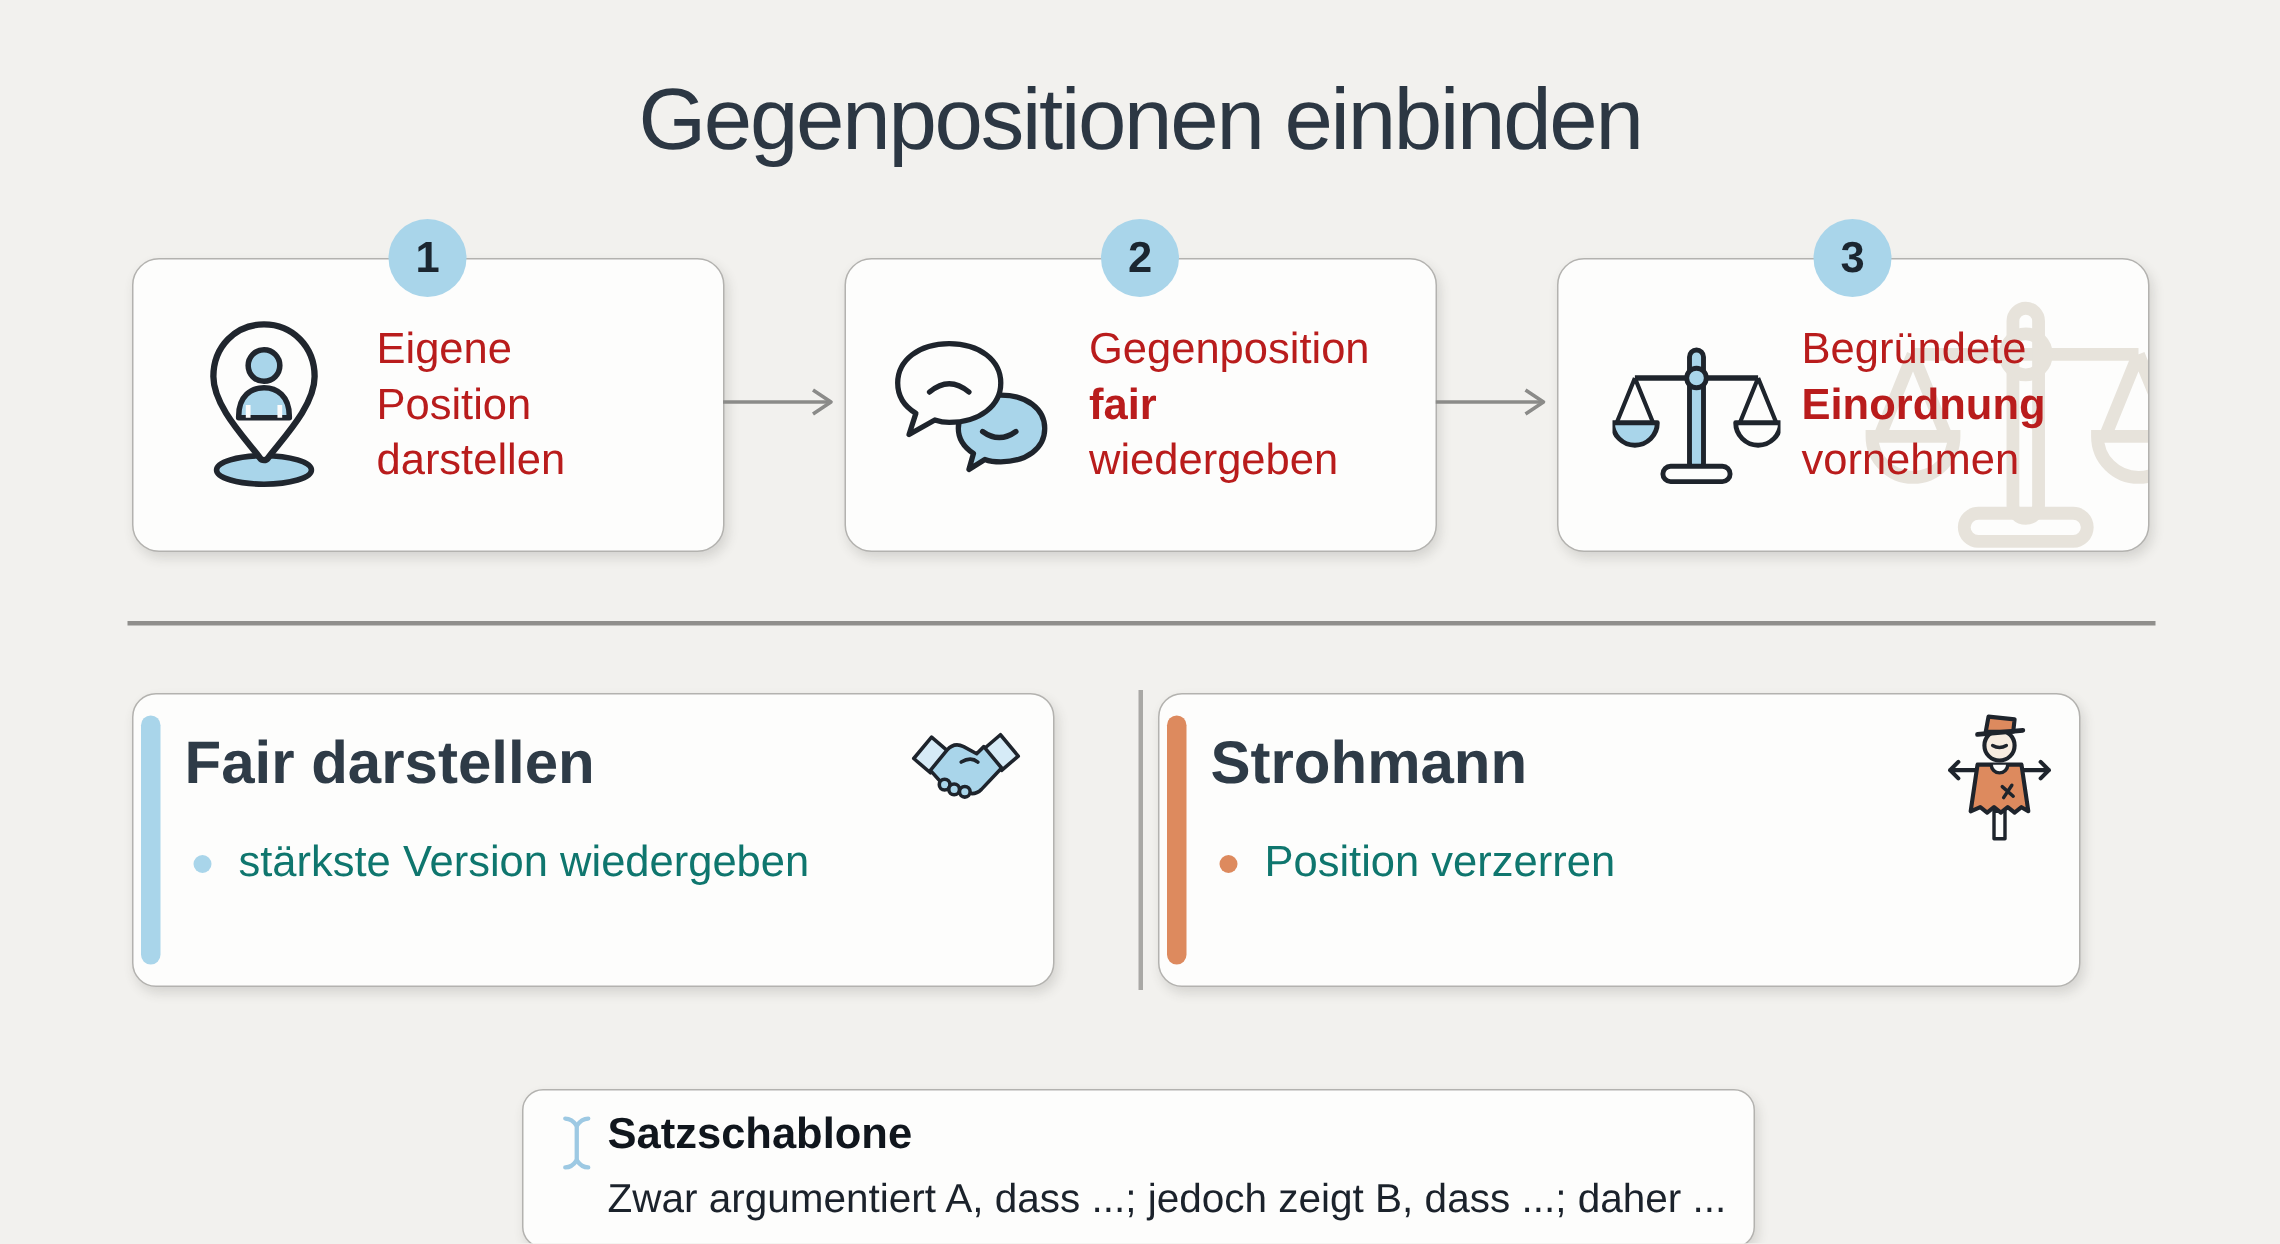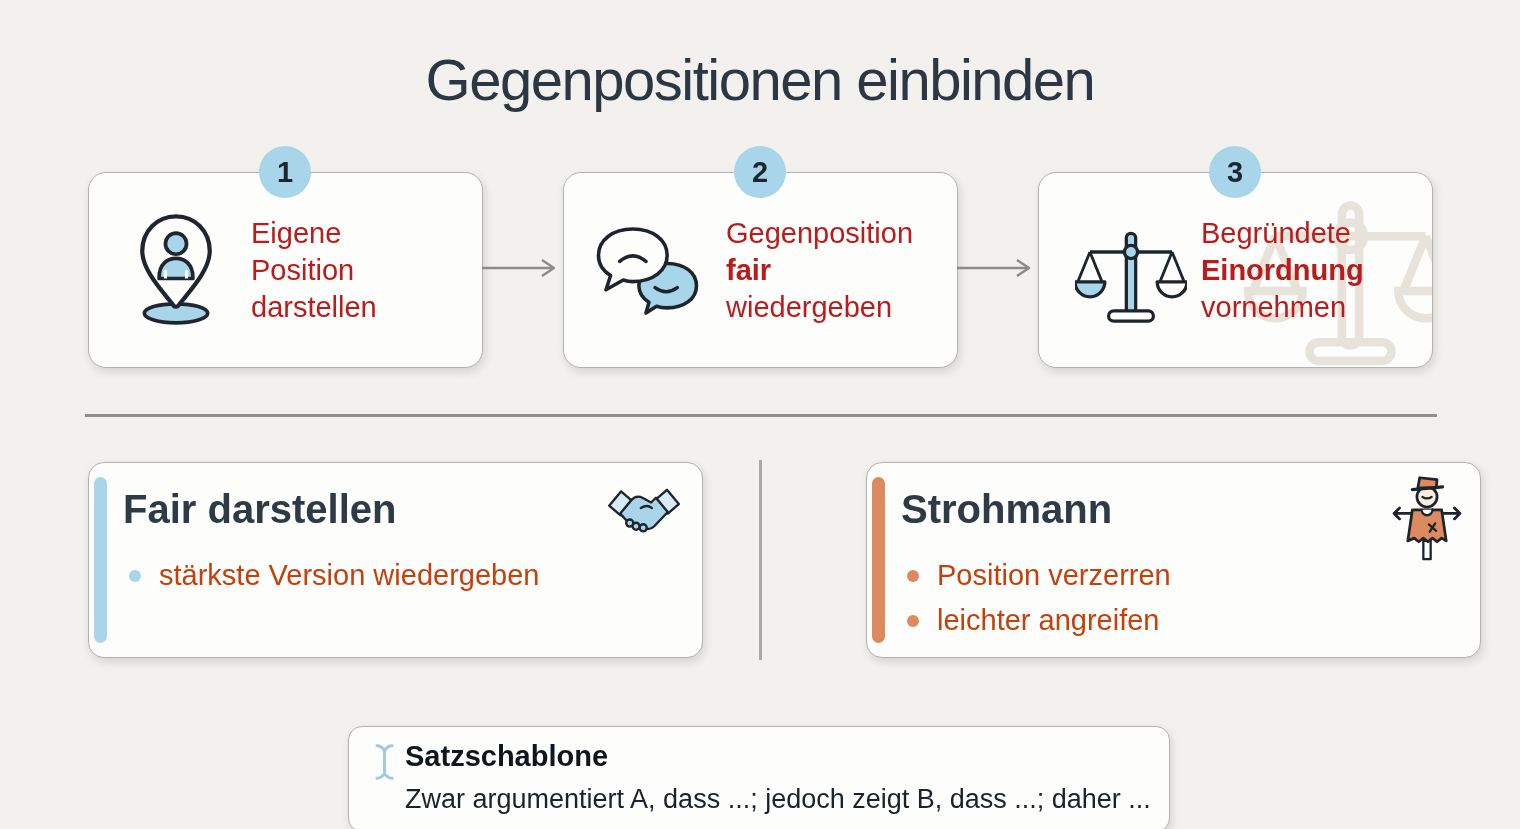--- a/index.html
+++ b/index.html
@@ -54,21 +54,21 @@
   .flow-arrow-2 { left:957px; }
 
   .h-divider {
     position:absolute; left:85px; top:414px; width:1352px; height:2.5px;
     background:#908f8c;
   }
 
   
   .cmp-card { top:462px; width:615px; height:196px; border-radius:16px; }
   .cmp-left  { left:88px; }
-  .cmp-right { left:866px;padding-left:36px; }
+  .cmp-right { left:772px;padding-left:36px; }
 
   .v-divider {
     position:absolute; left:759px; top:460px; width:2.5px; height:200px;
     background:#a9a8a5;
   }
 
   .accent-bar {
     position:absolute; left:5px; top:14px; bottom:14px; width:13px;
     border-radius:7px;
   }
@@ -79,21 +79,21 @@
     position:absolute; left:34px; top:24px;
     font-size:40px; font-weight:bold; color:#2e3b47;
   }
   .cmp-icon { position:absolute; }
   .icon-handshake { right:20px; top:18px; }
   .icon-scarecrow { right:18px; top:12px; }
 
   .bullets { position:absolute; left:40px; top:90px; list-style:none; }
   .bullets li {
     display:flex; align-items:center; height:45px;
-    font-size:29px; color:#c2410c;
+    font-size:29px; color:#0f766e;
   }
   .dot {
     width:12px; height:12px; border-radius:50%; margin-right:18px; flex:0 0 12px;
   }
   .dot-blue   { background:#a9d5ea; }
   .dot-orange { background:#dd8a5e; }
 
   
   .tpl-card { left:348px; top:726px; width:822px; height:106px; border-radius:14px; }
   .tpl-icon { position:absolute; left:24px; top:15px; }
@@ -248,24 +248,20 @@
           <path d="M22 16 L55 13" fill="none" stroke-width="3.5"></path>
           <path d="M40 54 L48 61 M47 53 L41 62" fill="none" stroke-width="2.5"></path>
         </g>
       </svg>
     </span>
     <ul class="bullets">
       <li>
         <span class="dot dot-orange"></span>
         <span>Position verzerren</span>
       </li>
-      <li>
-        <span class="dot dot-orange"></span>
-        <span>leichter angreifen</span>
-      </li>
     </ul>
   </div>
 
   <div class="card tpl-card">
     <span class="tpl-icon">
       <svg width="23" height="40" viewBox="0 0 24 40">
         <g fill="none" stroke="#9dc9e3" stroke-width="3" stroke-linecap="round">
           <path d="M4 3 C8 3 10 5 12 8 C14 5 16 3 20 3"></path>
           <path d="M12 8 V32"></path>
           <path d="M4 37 C8 37 10 35 12 32 C14 35 16 37 20 37"></path>

